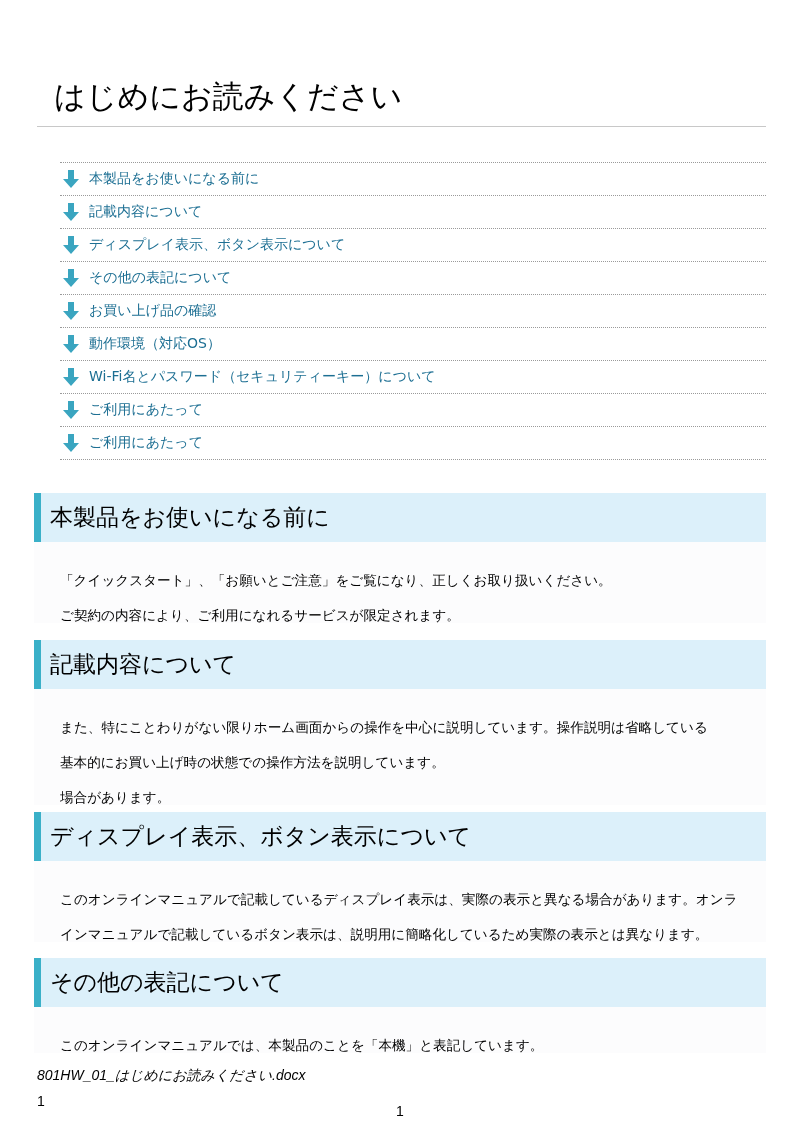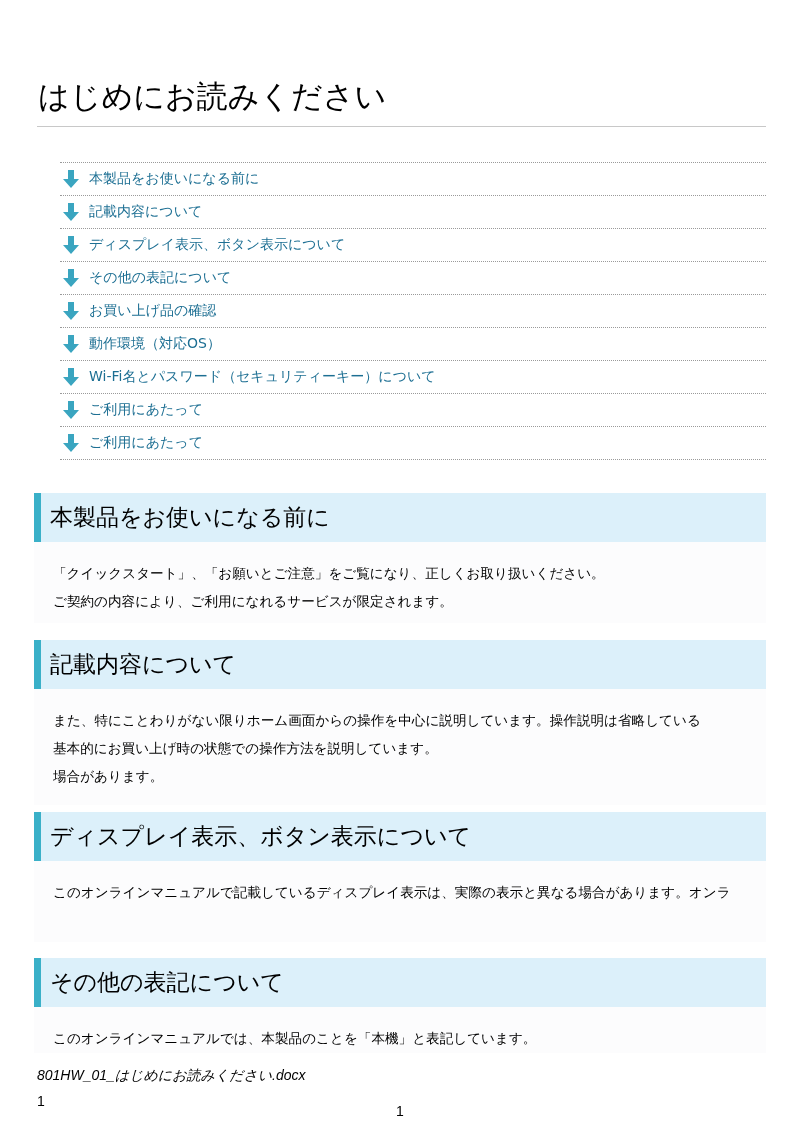--- a/index.html
+++ b/index.html
@@ -10,21 +10,21 @@
     body {
       width: 802px;
       height: 1134px;
       position: relative;
       font-family: "DejaVu Sans", "Liberation Sans", sans-serif;
       color: #000;
       overflow: hidden;
     }
     .page-title {
       position: absolute;
-      left: 38px;
+      left: 54px;
       top: 76px;
       font-size: 31px;
       font-weight: normal;
       letter-spacing: 0px;
       margin: 0;
       line-height: 40px;
       white-space: nowrap;
     }
     .title-rule {
       position: absolute;
@@ -84,21 +84,21 @@
       white-space: nowrap;
       color: #000;
     }
     .section-body {
       padding: 15px 0 0 15px;
       font-size: 13.6px;
       line-height: 24px;
       color: #000;
     }
     .section-body p {
-      margin: 4px;
+      margin: 11px;
       white-space: nowrap;
     }
     .footer-file {
       position: absolute;
       left: 37px;
       top: 1067px;
       font-size: 14px;
       font-family: "Liberation Sans", "DejaVu Sans", sans-serif;
       white-space: nowrap;
       font-style: italic;
@@ -201,20 +201,21 @@
     <p>場合があります。</p>
   </div>
 </section>
 
 <section class="section" style="top:812px; height:130px;">
   <div class="section-header">
     <h2 class="section-title">ディスプレイ表示、ボタン表示について</h2>
   </div>
   <div class="section-body">
     <p>このオンラインマニュアルで記載しているディスプレイ表示は、実際の表示と異なる場合があります。オンラ</p>
+    <p>インマニュアルで記載しているボタン表示は、説明用に簡略化しているため実際の表示とは異なります。</p>
   </div>
 </section>
 
 <section class="section" style="top:958px; height:95px;">
   <div class="section-header">
     <h2 class="section-title">その他の表記について</h2>
   </div>
   <div class="section-body">
     <p>このオンラインマニュアルでは、本製品のことを「本機」と表記しています。</p>
   </div>

